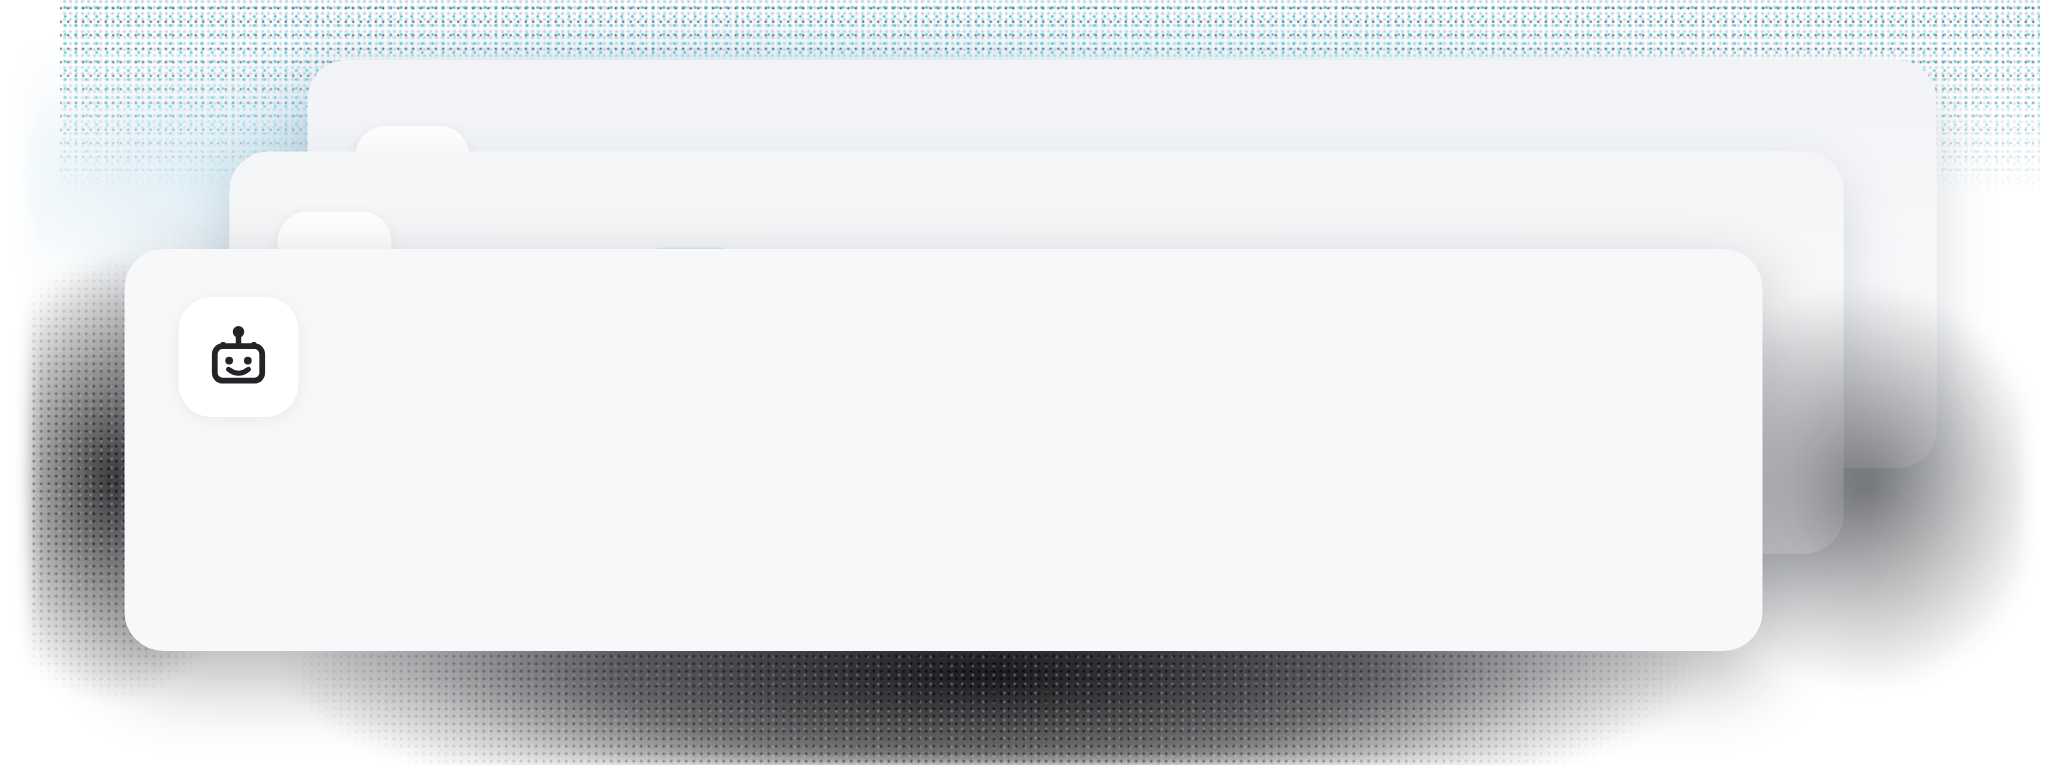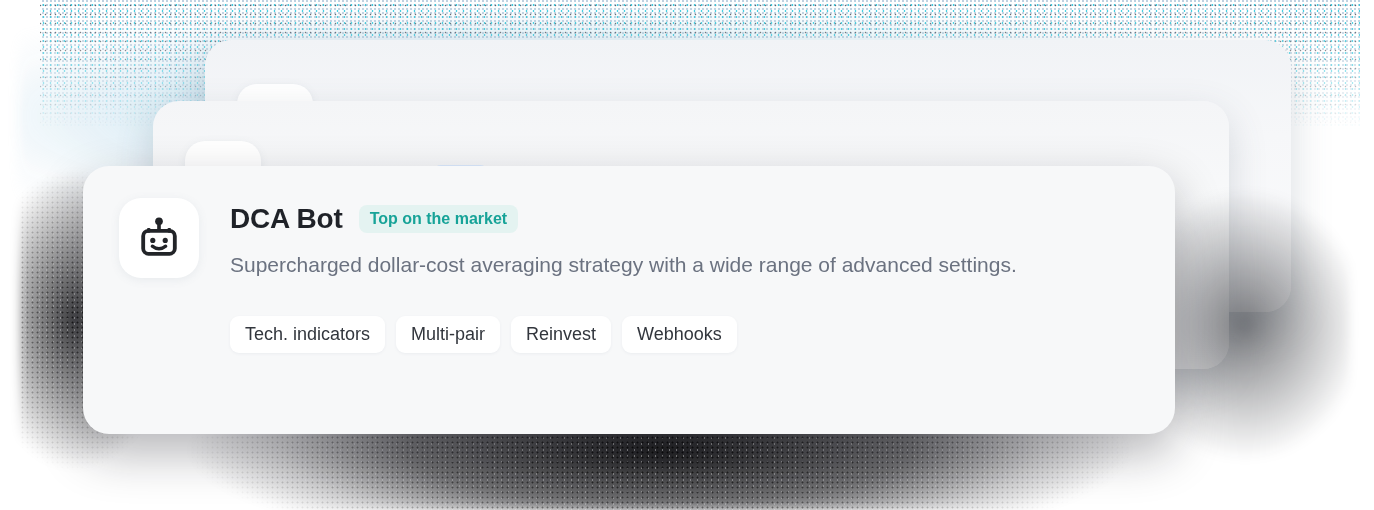--- a/index.html
+++ b/index.html
@@ -290,30 +290,17 @@
             <circle cx="24" cy="6.5" r="4" fill="#222428"></circle>
             <rect x="22.1" y="9" width="3.8" height="7" fill="#222428"></rect>
             <rect x="11.5" y="13.5" width="3.6" height="5" rx="1.2" fill="#222428"></rect>
             <rect x="32.9" y="13.5" width="3.6" height="5" rx="1.2" fill="#222428"></rect>
             <rect x="7.5" y="16.5" width="33" height="24" rx="5.5" fill="none" stroke="#222428" stroke-width="4"></rect>
             <circle cx="17.5" cy="26.5" r="2.7" fill="#222428"></circle>
             <circle cx="30.5" cy="26.5" r="2.7" fill="#222428"></circle>
             <path d="M17 32.5 q7 5.5 14 0" fill="none" stroke="#222428" stroke-width="3.4" stroke-linecap="round"></path>
           </svg>
         </div>
-        <div id="dca-texts">
-          <div class="card-head">
-            <span class="card-title">DCA Bot</span>
-            <span class="badge badge-top">Top on the market</span>
-          </div>
-          <div id="dca-desc">Supercharged dollar-cost averaging strategy with a wide range of advanced settings.</div>
-        </div>
-      </div>
-      <div id="dca-tags">
-        <span class="tag">Tech. indicators</span>
-        <span class="tag">Multi-pair</span>
-        <span class="tag">Reinvest</span>
-        <span class="tag">Webhooks</span>
       </div>
     </div>
   </div>
 
 </div>
 
 </body></html>

